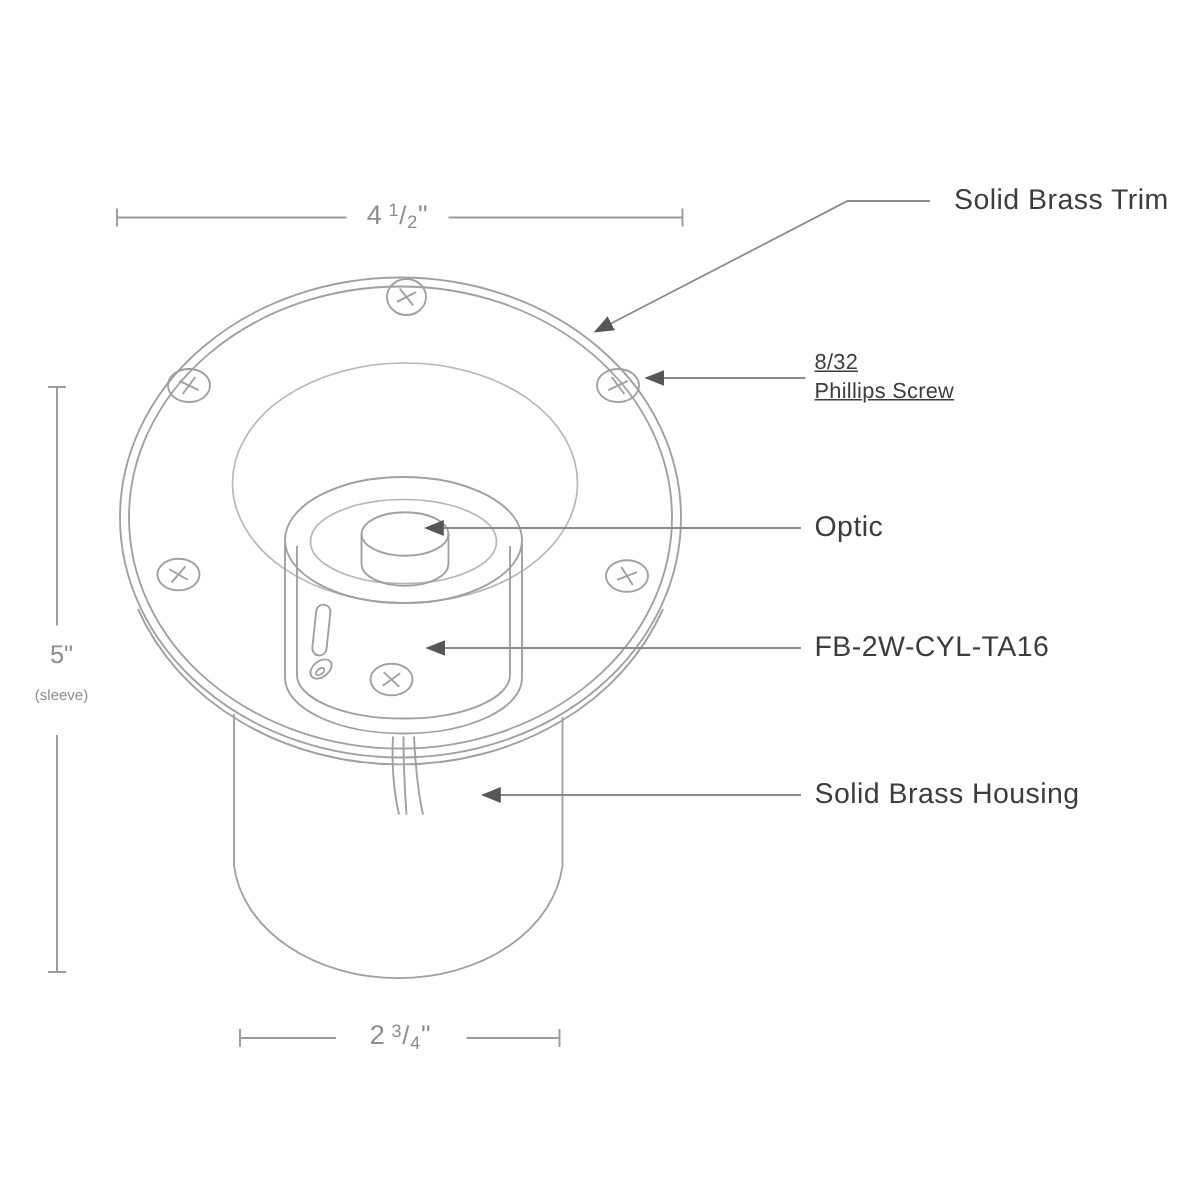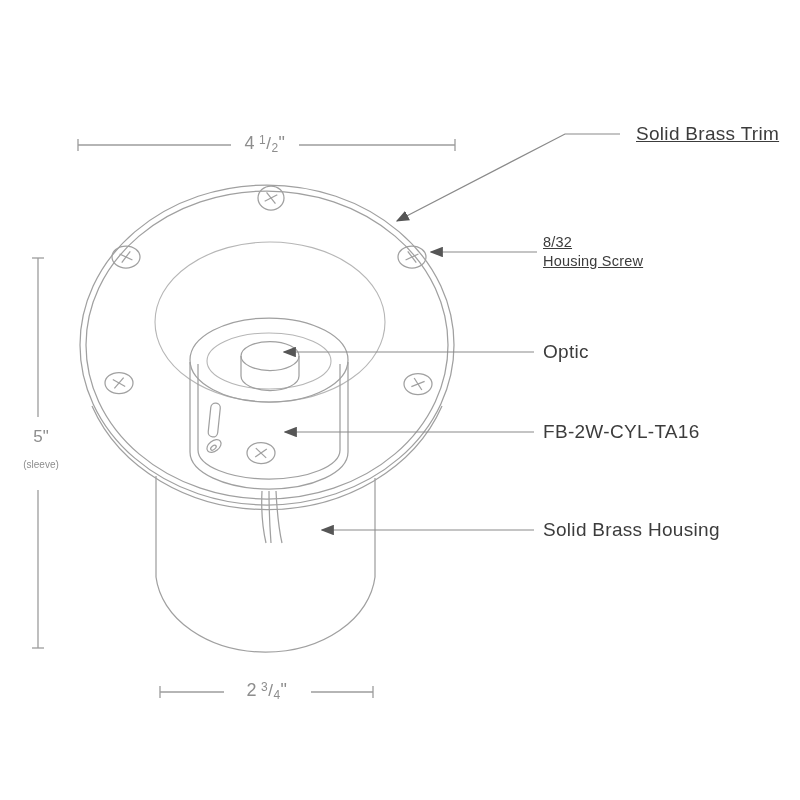--- a/index.html
+++ b/index.html
@@ -25,21 +25,21 @@
   .small-label { color:var(--label-text,#3c3c3c); font-size:14.5px; line-height:18.5px; letter-spacing:0.2px;text-decoration:underline; }
   .dim-text { color:var(--dim-text,#8d8d8d); font-size:18px; letter-spacing:0.5px;
               transform:translate(-50%,-50%); }
   .dim-side-value { color:var(--dim-text,#8d8d8d); font-size:17px; transform:translate(-50%,-50%); }
   .dim-side-note  { color:var(--dim-text,#8d8d8d); font-size:10px; transform:translate(-50%,-50%); }
   .frac { margin-left:4px; }
   .frac sup { font-size:12px; vertical-align:5px; }
   .frac sub { font-size:12px; vertical-align:-3px; }
   .frac .slash { font-size:17px; }
 
-  .label-trim    { left:636px; top:123px;text-decoration:underline; }
+  .label-trim    { left:636px; top:123px; }
   .label-screw   { left:543px; top:233px; }
   .label-optic   { left:543px; top:341px; }
   .label-model   { left:543px; top:421px; }
   .label-housing { left:543px; top:519px;text-align:center; }
   .dim-top    { left:265px; top:144px; }
   .dim-bottom { left:267px; top:691px; }
   .dim-side-v { left:41px;  top:437px; }
   .dim-side-n { left:41px;  top:464px; }
 </style>
 </head>
@@ -158,21 +158,21 @@
         <line x1="160" y1="686" x2="160" y2="698"></line>
         <line x1="373" y1="686" x2="373" y2="698"></line>
       </g>
     </g>
   </svg>
 
   <div class="txt part-label label-trim">Solid Brass Trim</div>
 
   <div class="txt small-label label-screw">
     <div>8/32</div>
-    <div>Housing Screw</div>
+    <div>Phillips Screw</div>
   </div>
 
   <div class="txt part-label label-optic">Optic</div>
 
   <div class="txt part-label label-model">FB-2W-CYL-TA16</div>
 
   <div class="txt part-label label-housing">Solid Brass Housing</div>
 
   <div class="txt dim-text dim-top">
     <span>4</span><span class="frac"><sup>1</sup><span class="slash">/</span><sub>2</sub></span><span>"</span>

